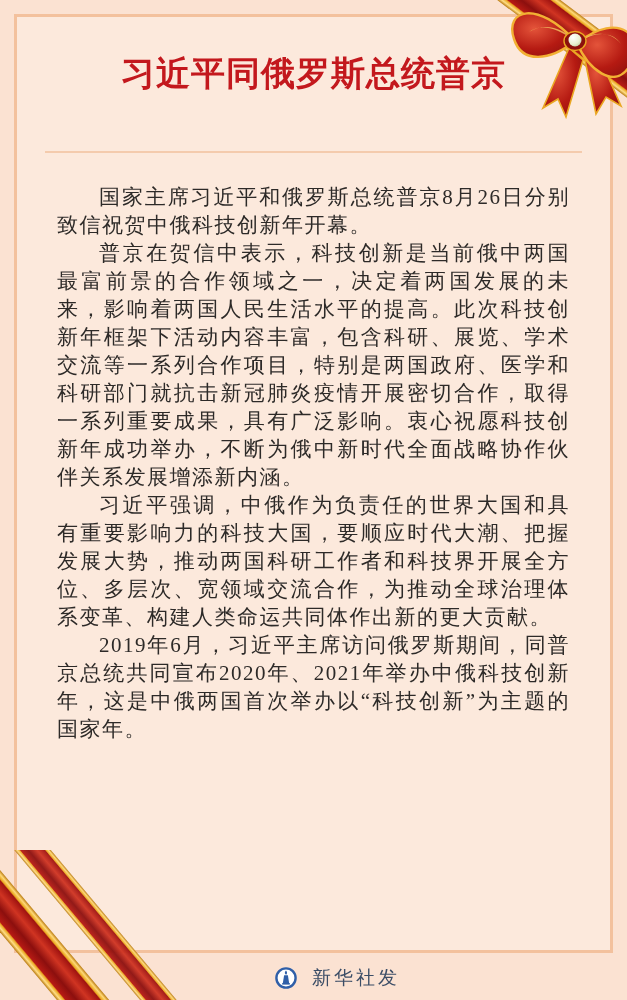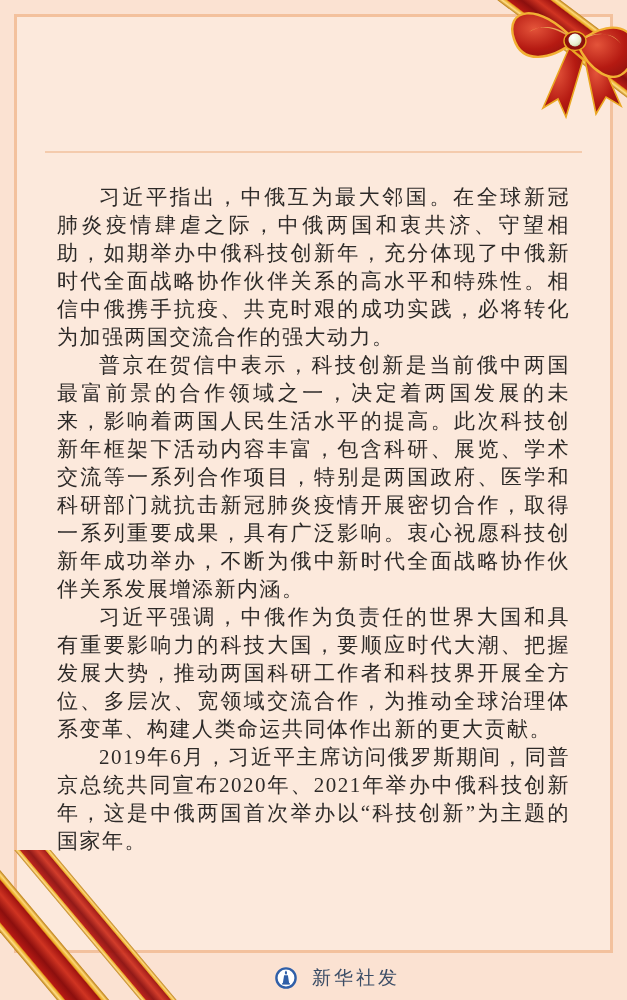--- a/index.html
+++ b/index.html
@@ -25,26 +25,27 @@
   svg{display:block;}
 </style>
 </head>
 <body>
 
 <div class="poster">
 
   <div class="frame"></div>
 
   <div class="title">
+    <div>习近平同俄罗斯总统普京</div>
   </div>
 
   <div class="title-divider"></div>
 
   <div class="content">
-    <p>习近平指出，中俄互为最大邻国。在全球新冠肺炎疫情肆虐之际，中俄两国和衷共济、守望相助，如期举办中俄科技创新年，充分体现了中俄新时代全面战略协作伙伴关系的高水平和特殊性。相信中俄携手抗疫、共克时艰的成功实践，必将转化为加强两国交流合作的强大动力。</p>
+    <p>国家主席习近平和俄罗斯总统普京8月26日分别致信祝贺中俄科技创新年开幕。</p>
     <p>普京在贺信中表示，科技创新是当前俄中两国最富前景的合作领域之一，决定着两国发展的未来，影响着两国人民生活水平的提高。此次科技创新年框架下活动内容丰富，包含科研、展览、学术交流等一系列合作项目，特别是两国政府、医学和科研部门就抗击新冠肺炎疫情开展密切合作，取得一系列重要成果，具有广泛影响。衷心祝愿科技创新年成功举办，不断为俄中新时代全面战略协作伙伴关系发展增添新内涵。</p>
     <p>习近平强调，中俄作为负责任的世界大国和具有重要影响力的科技大国，要顺应时代大潮、把握发展大势，推动两国科研工作者和科技界开展全方位、多层次、宽领域交流合作，为推动全球治理体系变革、构建人类命运共同体作出新的更大贡献。</p>
     <p>2019年6月，习近平主席访问俄罗斯期间，同普京总统共同宣布2020年、2021年举办中俄科技创新年，这是中俄两国首次举办以“科技创新”为主题的国家年。</p>
   </div>
 
   <svg class="ribbon-tr" viewBox="0 0 210 165" xmlns="http://www.w3.org/2000/svg">
     <defs>
       <linearGradient id="bandG" x1="0" y1="0" x2="0" y2="1">
         <stop offset="0" stop-color="#b97a10"></stop>
         <stop offset="0.07" stop-color="#ffd978"></stop>

